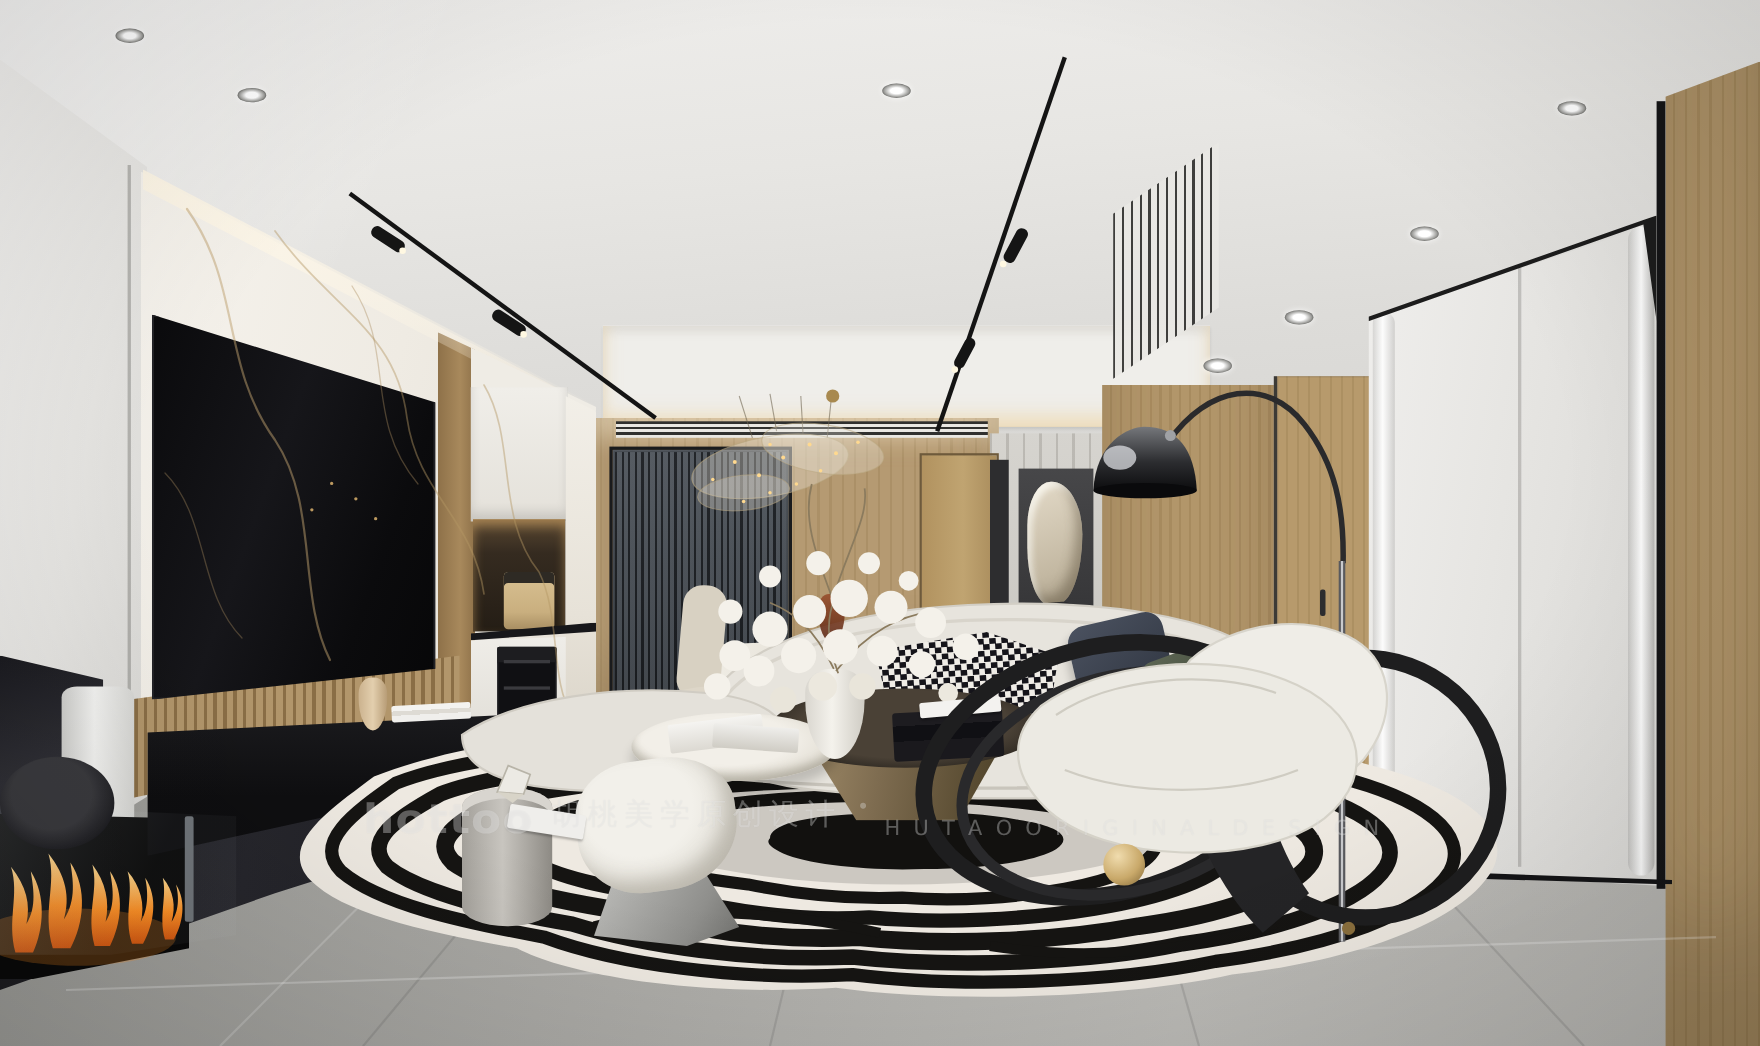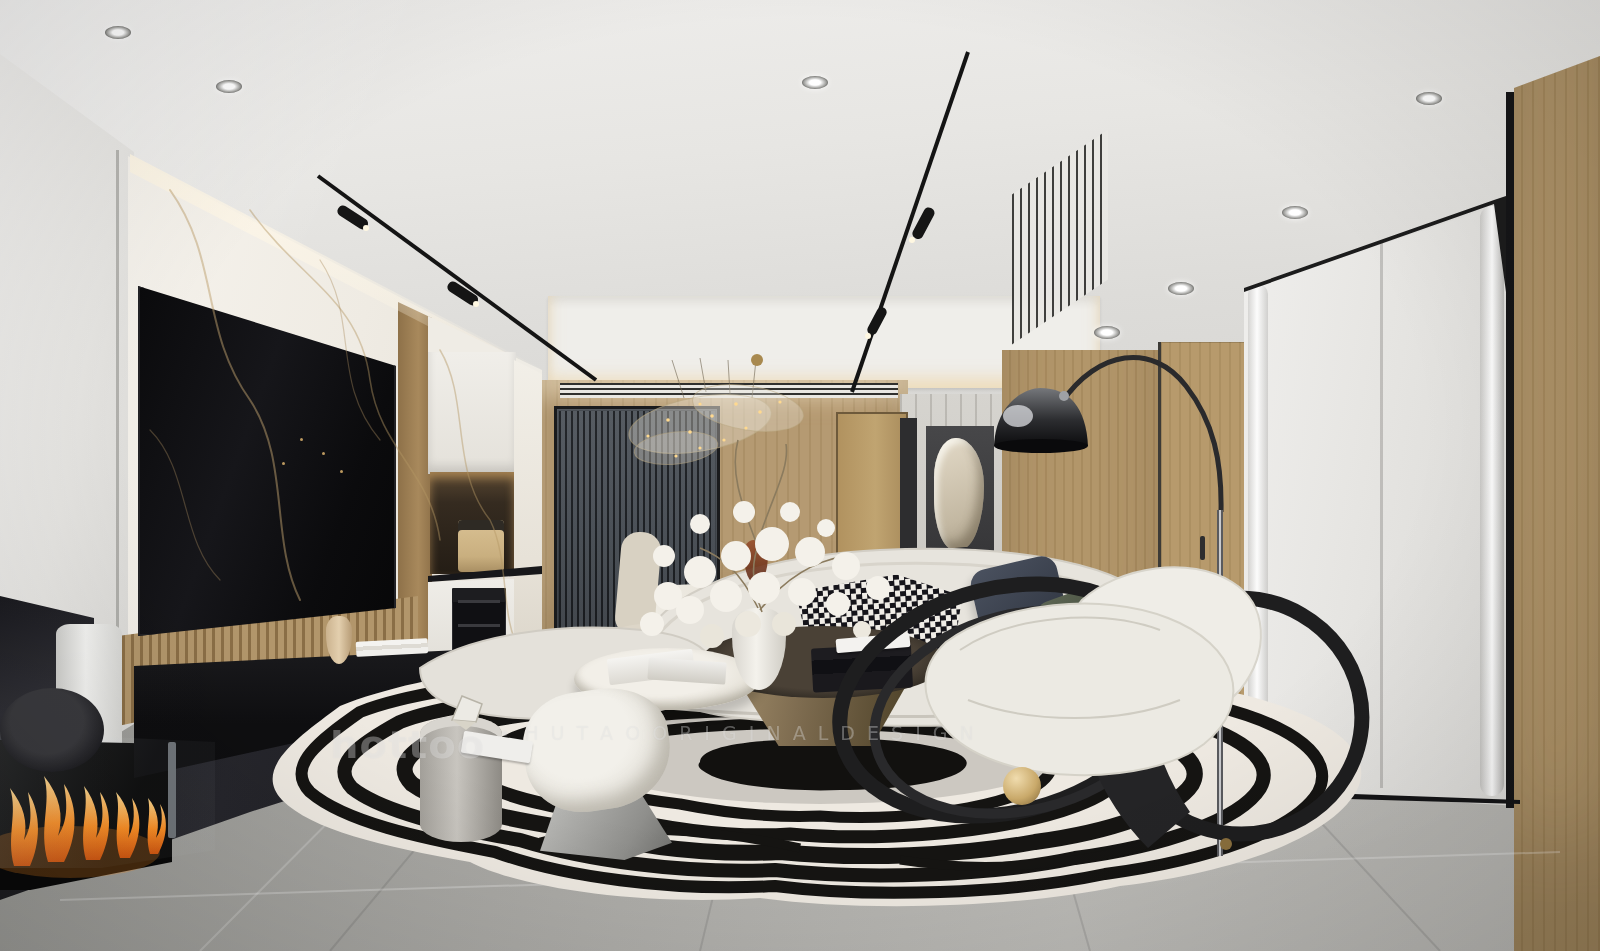--- a/index.html
+++ b/index.html
@@ -202,21 +202,21 @@
     background:#efeeeb;border-radius:2px;box-shadow:0 2px 2px rgba(0,0,0,.25);}
   .black-side-table{left:0px;top:688px;width:104px;height:84px;z-index:16;border-radius:50%;
     background:radial-gradient(ellipse at 45% 40%,#3a3a3e 0 45%,#1a1a1e 80%,#0d0d10 100%);}
 
   
   .watermark{left:330px;top:722px;height:48px;z-index:30;display:flex;align-items:flex-start;gap:16px;
     color:rgba(255,255,255,.32);white-space:nowrap;text-shadow:0 0 1px rgba(0,0,0,.08);}
   .wm-logo{font-size:40px;font-weight:bold;letter-spacing:1px;font-family:"DejaVu Sans",sans-serif;transform:scaleY(.92);}
   .wm-cn{font-size:27px;letter-spacing:6px;font-family:"DejaVu Sans",sans-serif;}
   .wm-dot{font-size:20px;}
-  .wm-en{font-size:19px;letter-spacing:3px;font-family:"DejaVu Sans",sans-serif;}
+  .wm-en{font-size:19px;letter-spacing:3px;font-family:"DejaVu Sans",sans-serif;margin-top:20px;}
 
   .vignette{left:0;top:0;width:1600px;height:951px;z-index:25;pointer-events:none;
     background:radial-gradient(ellipse at 50% 45%,rgba(0,0,0,0) 55%,rgba(0,0,0,.14) 100%);}
 </style>
 </head>
 <body>
 
 <div class="stage">
 
   <div class="abs ceiling"></div>
@@ -484,17 +484,18 @@
       <path d="M946,642 C1000,602 1104,592 1168,618 C1236,644 1256,702 1204,744 C1146,788 1002,786 950,734 C918,702 918,668 946,642 Z" fill="#eceae3" stroke="#d5d2c8" stroke-width="2"></path>
       <path d="M960,650 C1010,616 1100,608 1160,630 M968,700 C1030,724 1120,724 1180,700" stroke="#cfccc2" stroke-width="2" fill="none"></path>
       <circle cx="1022" cy="786" r="19" fill="url(#ggold)"></circle>
       <circle cx="1226" cy="844" r="6" fill="#8a6f3d"></circle>
     </g>
   </svg>
 
   <div class="abs vignette"></div>
   <div class="abs watermark">
     <span class="wm-logo">hottoo</span>
+    <span class="wm-cn">胡桃美学原创设计</span>
     <span class="wm-dot">•</span>
     <span class="wm-en">H U T A O   O R I G I N A L   D E S I G N</span>
   </div>
 
 </div>
 
 </body></html>

